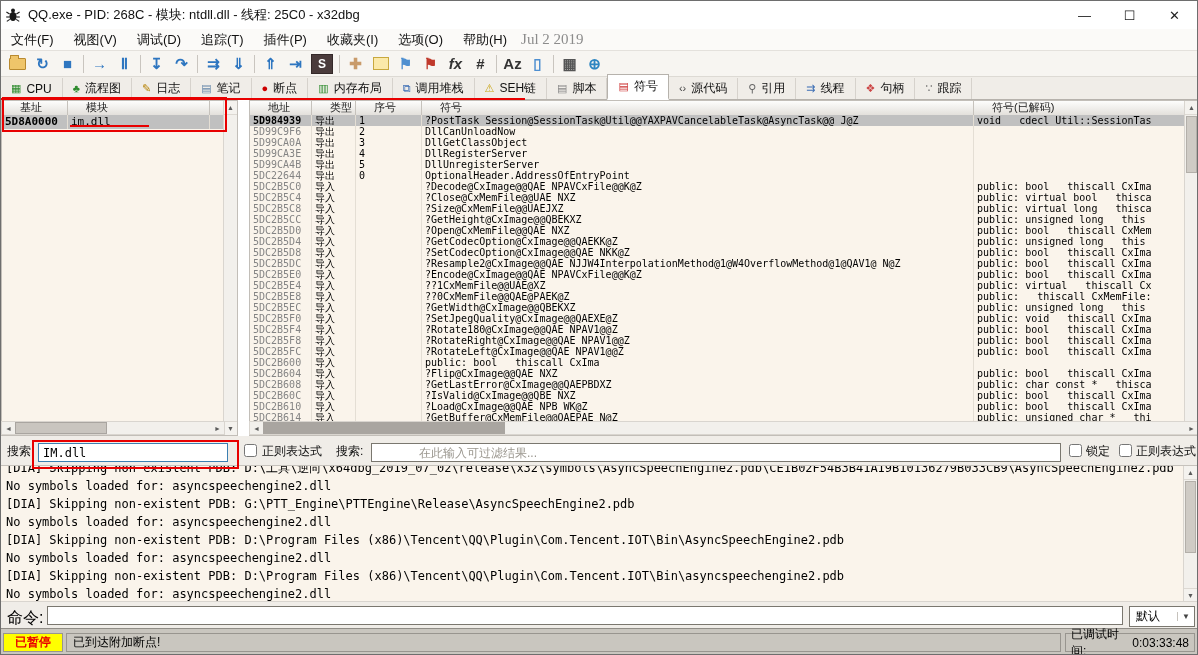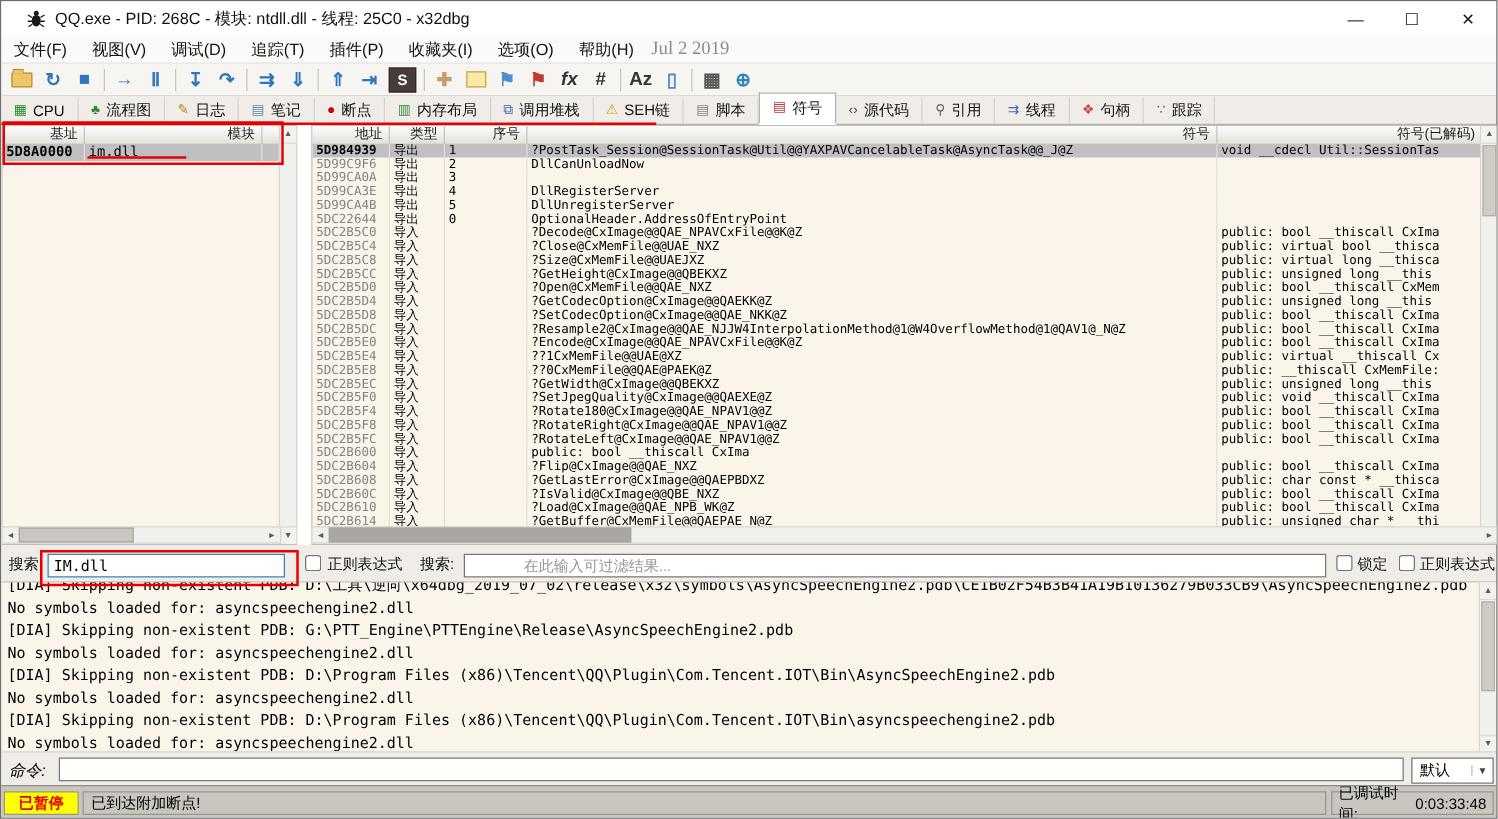--- a/index.html
+++ b/index.html
@@ -3,21 +3,21 @@
 <meta charset="utf-8">
 <style>
   html,body{margin:0;padding:0;}
   body{
     width:1198px;height:655px;position:relative;overflow:hidden;
     font-family:"Liberation Sans",sans-serif;background:#F0EDE8;
     border:1px solid #6E6E6E;box-sizing:border-box;
   }
   .abs{position:absolute;}
   
-  .titlebar{left:0;top:0;width:100%;height:28px;background:#FFFFFF;display:flex;align-items:center;padding-left:20px;box-sizing:border-box;}
+  .titlebar{left:0;top:0;width:100%;height:28px;background:#FFFFFF;display:flex;align-items:center;padding-left:4px;box-sizing:border-box;}
   .title-text{font-size:13px;color:#111;margin-left:7px;white-space:nowrap;}
   .win-controls{margin-left:auto;display:flex;height:100%;}
   .win-btn{width:45px;height:100%;display:flex;align-items:center;justify-content:center;font-size:13px;color:#222;}
   
   .menubar{left:0;top:28px;width:100%;height:22px;background:#FBFAF8;display:flex;align-items:center;font-size:13px;border-bottom:1px solid #E4E1DC;box-sizing:border-box;}
   .menu-item{padding:0 10px;height:100%;display:flex;align-items:center;color:#111;}
   .build-date{color:#8C8C8C;font-family:"Liberation Serif",serif;font-size:15px;margin-left:4px;}
   
   .toolbar{left:0;top:50px;width:100%;height:26px;background:#F7F5F1;border-bottom:1px solid #DDDAD4;display:flex;align-items:center;padding-left:4px;box-sizing:border-box;}
   .tbtn{width:25px;height:22px;display:inline-flex;align-items:center;justify-content:center;font-size:15px;font-weight:bold;}
@@ -28,21 +28,21 @@
   .tb-note{width:14px;height:11px;background:#FBE9A9;border:1px solid #C8A83E;display:inline-block;}
   
   .tabbar{left:0;top:76px;width:100%;height:23px;background:#F0EDE8;border-bottom:1px solid #B6B2AC;display:flex;align-items:flex-end;box-sizing:border-box;}
   .tab{height:21px;padding:0 10px;display:inline-flex;align-items:center;gap:5px;font-size:12px;color:#111;border-right:1px solid #D6D2CC;white-space:nowrap;}
   .tab.active{background:#FFFFFF;border:1px solid #B6B2AC;border-bottom:2px solid #FFFFFF;height:23px;margin-bottom:-1px;}
   .tab-icon{font-size:11px;line-height:11px;}
   
   .main{left:0;top:99px;width:100%;height:336px;background:#FFFFFF;}
   .panel{position:absolute;top:0;bottom:0;border:1px solid #C2BEB8;box-sizing:border-box;background:#FAF4EB;}
   .thead{height:14px;background:linear-gradient(#FDFDFC,#E3E0DB);border-bottom:1px solid #B4B0AA;display:grid;font-size:11px;color:#1A1A1A;}
-  .th{padding:0 5px;border-right:1px solid #C6C2BC;line-height:13px;white-space:nowrap;overflow:hidden;text-align:right;}
+  .th{padding:0 18px;border-right:1px solid #C6C2BC;line-height:13px;white-space:nowrap;overflow:hidden;}
   .rows{position:absolute;left:0;right:0;overflow:hidden;}
   .mrow{display:grid;grid-template-columns:66px 142px;height:14px;font:11px "DejaVu Sans Mono",monospace;line-height:14px;}
   .srow{display:grid;grid-template-columns:62px 44px 66px 552px 212px;height:11px;font:10px "DejaVu Sans Mono",monospace;line-height:11px;}
   .cell{padding:0 3px;white-space:nowrap;overflow:hidden;border-right:1px solid #E4DED4;}
   .sel{background:#C0C0C0;}
   .addr{color:#848484;}
   .sel .addr{color:#000;font-weight:bold;}
   .vscroll{position:absolute;width:13px;top:0;bottom:0;right:0;background:#F2F0EC;border-left:1px solid #D9D5CF;}
   .sarr{height:13px;display:flex;align-items:center;justify-content:center;font-size:7px;color:#5A5A5A;background:#F4F2EE;border-bottom:1px solid #DDD9D3;}
   .sarr.bot{position:absolute;bottom:0;left:0;right:0;border-top:1px solid #DDD9D3;border-bottom:none;}
@@ -255,20 +255,21 @@
           <span class="cell addr">5D99C9F6</span>
           <span class="cell">导出</span>
           <span class="cell">2</span>
           <span class="cell">DllCanUnloadNow</span>
           <span class="cell"></span>
         </div>
         <div class="srow">
           <span class="cell addr">5D99CA0A</span>
           <span class="cell">导出</span>
           <span class="cell">3</span>
+          <span class="cell">DllGetClassObject</span>
           <span class="cell"></span>
         </div>
         <div class="srow">
           <span class="cell addr">5D99CA3E</span>
           <span class="cell">导出</span>
           <span class="cell">4</span>
           <span class="cell">DllRegisterServer</span>
           <span class="cell"></span>
         </div>
         <div class="srow">
@@ -483,21 +484,21 @@
       <div class="log-line">No symbols loaded for: asyncspeechengine2.dll</div>
     </div>
   <div class="vscroll" style="height:136px;">
     <div class="sarr">▲</div>
     <div class="vthumb" style="top:15px;height:70px;"></div>
     <div class="sarr bot">▼</div>
   </div>
 </div>
 
 <div class="abs command-row">
-  <span class="lbl" style="left:6px;top:6px;position:absolute;font-size:13px;font-style:italic;">命令:</span>
+  <span class="lbl" style="left:6px;top:6px;position:absolute;font-size:16px;">命令:</span>
   <input class="field ui" style="left: 46px; top: 4px; width: 1076px; height: 19px;">
   <div class="combo" style="left:1128px;top:4px;width:64px;height:19px;">
     <span class="txt">默认</span>
     <span class="arr">▼</span>
   </div>
 </div>
 
 <div class="abs statusbar">
   <div class="sb-panel badge">已暂停</div>
   <div class="sb-panel" style="left:65px;width:995px;padding:0 6px;">已到达附加断点!</div>

